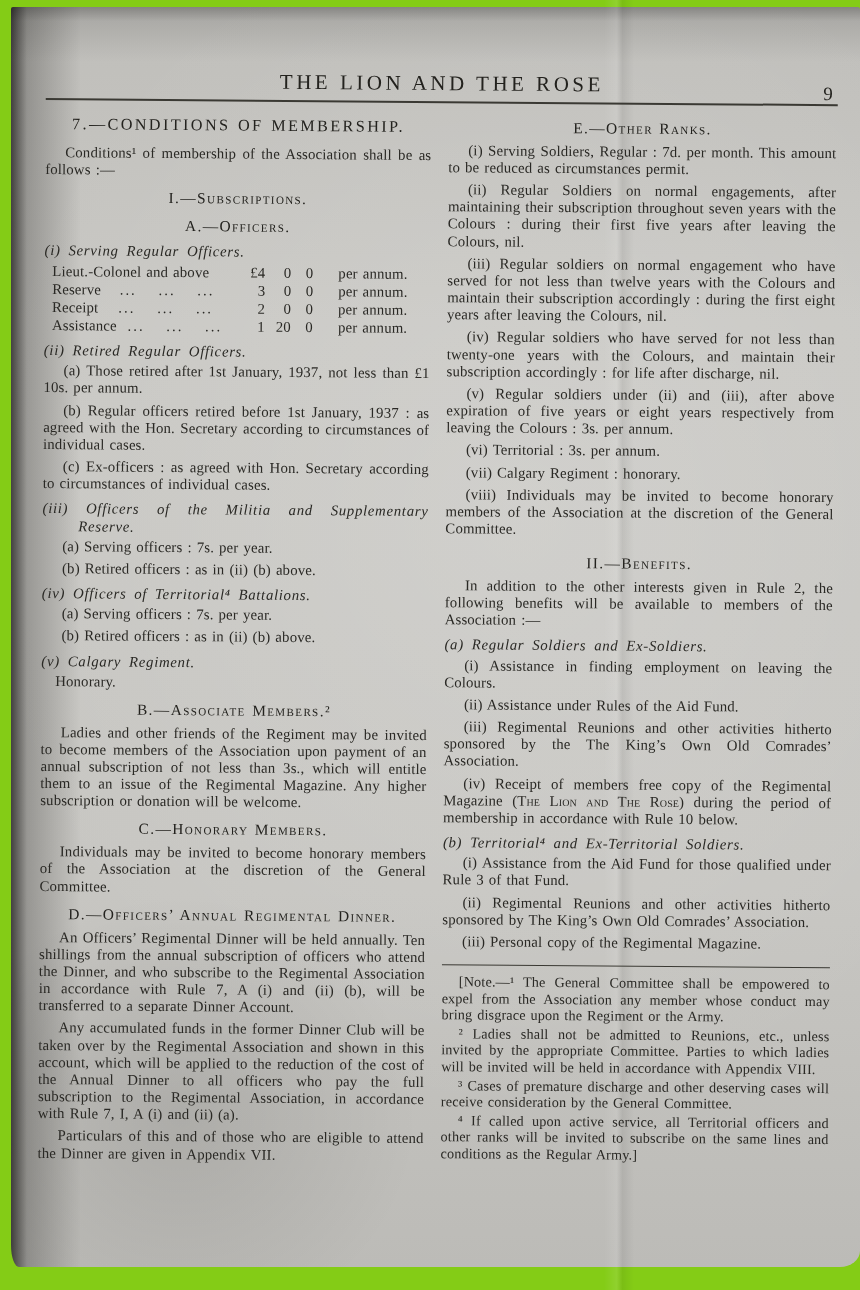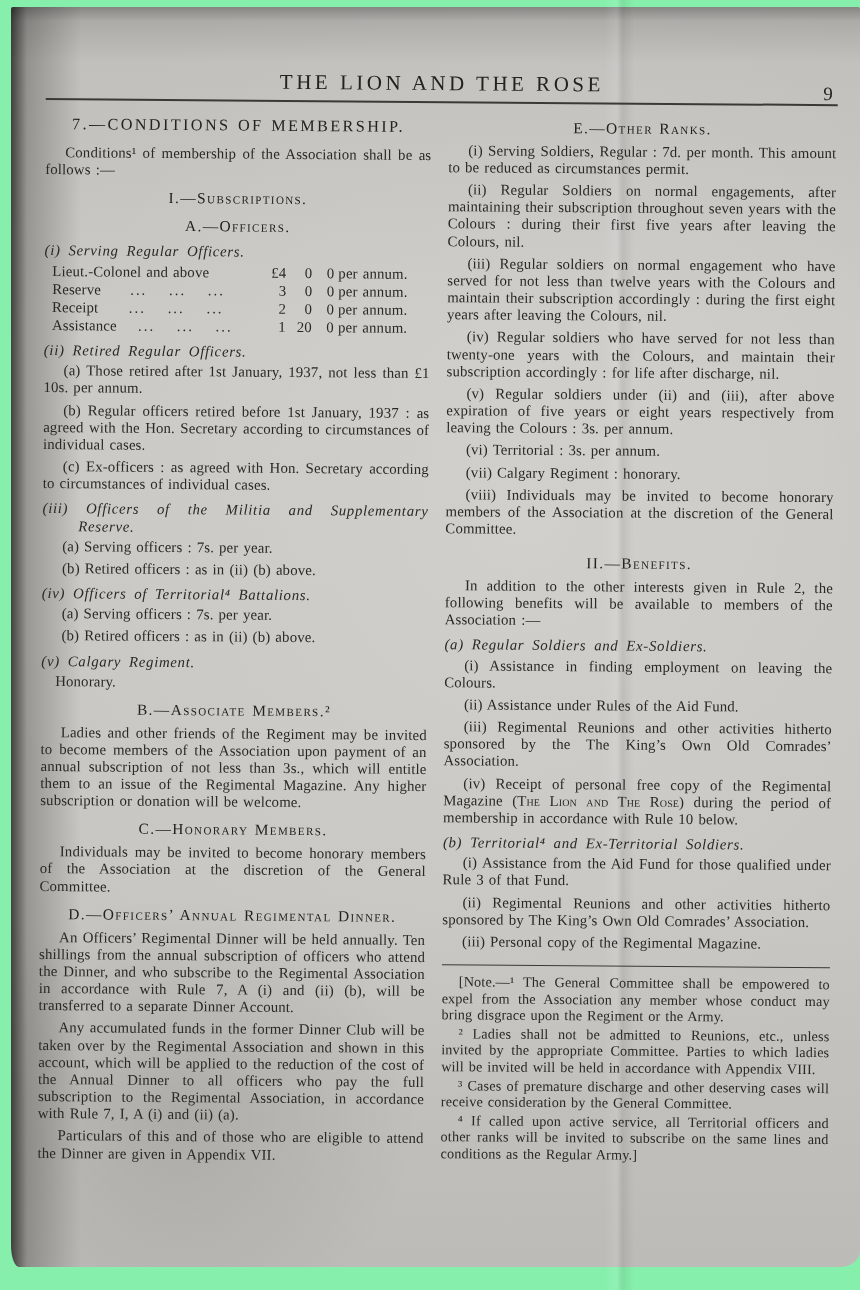--- a/index.html
+++ b/index.html
@@ -1,21 +1,21 @@
 <!DOCTYPE html>
 <html><head>
 <meta charset="utf-8">
 <style>
   html, body { margin:0; padding:0; }
   body {
     width:860px; height:1290px; overflow:hidden;
     background:#0d0c0a;
     font-family:"Liberation Serif","DejaVu Serif",serif;
   }
-  .scan { position:relative; width:860px; height:1290px; background:#86efac; overflow:hidden; }
+  .scan { position:relative; width:860px; height:1290px; background:#84cc16; overflow:hidden; }
 
   .paper {
     position:absolute; left:11px; top:7px; right:0; bottom:23px;
     background:
       linear-gradient(180deg, rgba(0,0,0,0.30) 0px, rgba(0,0,0,0.10) 14px, rgba(0,0,0,0) 55px),
       linear-gradient(90deg, rgba(10,9,7,0.70) 0px, rgba(10,9,7,0.25) 16px, rgba(10,9,7,0) 70px),
       radial-gradient(95% 70% at 60% 40%, rgba(255,255,255,0.15), rgba(255,255,255,0) 70%),
       radial-gradient(40% 25% at 20% 88%, rgba(0,0,0,0.10), rgba(0,0,0,0) 70%),
       linear-gradient(180deg, #bfbeba, #c9c8c4 25%, #c7c6c2 70%, #bcbbb7);
     border-radius:2px 2px 20px 8px / 2px 2px 16px 22px;
@@ -48,21 +48,21 @@
   .ital-head { font-style:italic; text-indent:0; text-align:left; letter-spacing:0.7px; word-spacing:3.5px; margin:8px 0 3px; }
   .hang { padding-left:36px; text-indent:-36px; text-align:justify; }
 
   .rates { margin:0 0 6px; padding-left:8px; }
   .rate-row { display:flex; align-items:baseline; line-height:1.22; }
   .rank { white-space:nowrap; }
   .leader { flex:1; overflow:hidden; white-space:nowrap; text-align:center; letter-spacing:2px; word-spacing:16px; padding:0 4px; }
   .amt-l { width:32px; text-align:right; }
   .amt-s { width:26px; text-align:right; }
   .amt-d { width:22px; text-align:right; }
-  .per { width:92px; padding-left:4px; white-space:nowrap; }
+  .per { width:92px; padding-left:25px; white-space:nowrap; }
 
   .sub-note { text-indent:0; padding-left:14px; }
   .sc { font-variant:small-caps; }
   .fn-lead { }
 
   .footnotes { margin-top:14px; border-top:1.5px solid #3a3933; padding-top:8px; font-size:14.2px; line-height:1.17; }
   .footnotes p { margin:0 0 2px; text-indent:1.2em; }
 </style>
 </head>
 <body>
@@ -163,21 +163,21 @@
         <p>(vii) Calgary Regiment : honorary.</p>
         <p>(viii) Individuals may be invited to become honorary members of the Association at the discretion of the General Committee.</p>
 
         <p class="center-head" style="margin-top:16px;">II.—Benefits.</p>
         <p>In addition to the other interests given in Rule 2, the following benefits will be available to members of the Association :—</p>
 
         <p class="ital-head">(a) Regular Soldiers and Ex-Soldiers.</p>
         <p>(i) Assistance in finding employment on leaving the Colours.</p>
         <p>(ii) Assistance under Rules of the Aid Fund.</p>
         <p>(iii) Regimental Reunions and other activities hitherto sponsored by the The King’s Own Old Comrades’ Association.</p>
-        <p><span>(iv) Receipt of personal free copy of the Regimental Magazine (</span><span class="sc">The Lion and The Rose</span><span>) during the period of membership in accordance with Rule 10 below.</span></p>
+        <p><span>(iv) Receipt of members free copy of the Regimental Magazine (</span><span class="sc">The Lion and The Rose</span><span>) during the period of membership in accordance with Rule 10 below.</span></p>
 
         <p class="ital-head">(b) Territorial⁴ and Ex-Territorial Soldiers.</p>
         <p>(i) Assistance from the Aid Fund for those qualified under Rule 3 of that Fund.</p>
         <p>(ii) Regimental Reunions and other activities hitherto sponsored by The King’s Own Old Comrades’ Association.</p>
         <p>(iii) Personal copy of the Regimental Magazine.</p>
 
         <div class="footnotes">
           <p><span class="fn-lead">[Note.—</span><span>¹ The General Committee shall be empowered to expel from the Association any member whose conduct may bring disgrace upon the Regiment or the Army.</span></p>
           <p>² Ladies shall not be admitted to Reunions, etc., unless invited by the appropriate Committee. Parties to which ladies will be invited will be held in accordance with Appendix VIII.</p>
           <p>³ Cases of premature discharge and other deserving cases will receive consideration by the General Committee.</p>

